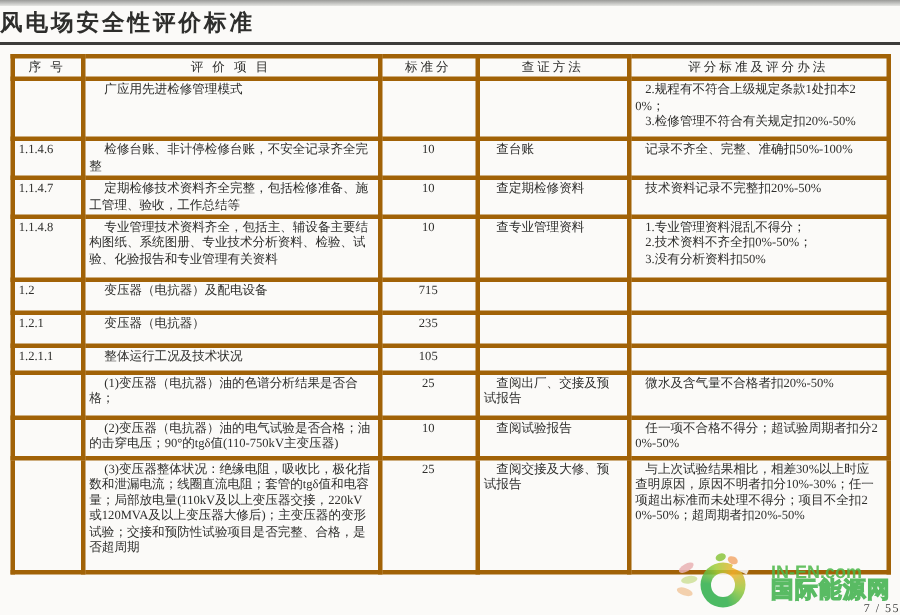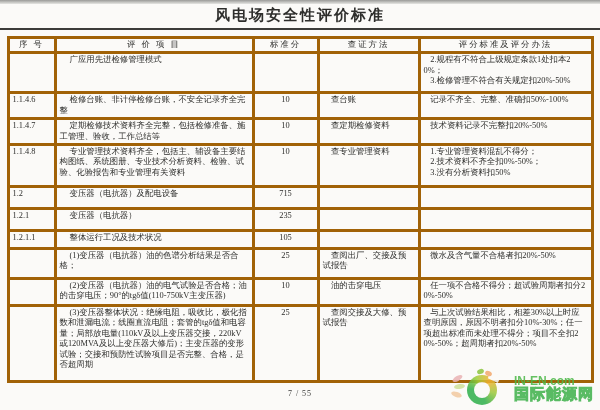--- a/index.html
+++ b/index.html
@@ -9,21 +9,21 @@
     background: #fbfaf8;
     font-family: "Liberation Serif", "DejaVu Serif", serif;
     color: #2e2e2c;
   }
   .top-scan-band {
     position: absolute; top: 0; left: 0; width: 600px; height: 4px;
     background: linear-gradient(#9a9a98, #e6e6e3);
   }
   .doc-title {
     margin-top: 6px;
-    text-align: center;
+    text-align: left;
     font-size: 15px;
     font-weight: bold;
     letter-spacing: 2px;
   }
   .title-rule {
     margin-top: 3px;
     width: 600px; height: 2px;
     background: #3c3c3a;
   }
   table.eval {
@@ -58,23 +58,23 @@
   tbody tr:nth-child(3)  { height: 23px; }
   tbody tr:nth-child(4)  { height: 42px; }
   tbody tr:nth-child(5)  { height: 22px; }
   tbody tr:nth-child(6)  { height: 22px; margin-left: 12px; }
   tbody tr:nth-child(7)  { height: 18px; }
   tbody tr:nth-child(8)  { height: 30px; margin-top: 40px; }
   tbody tr:nth-child(9)  { height: 27px; }
   tbody tr:nth-child(10) { height: 76px; }
   .page-footer {
     position: absolute;
-    bottom: 12px; left: 0;
+    bottom: 0; left: 0;
     width: 600px;
-    text-align: center;
+    text-align: right;
     font-size: 8px;
     letter-spacing: 1px;
     color: #3a3a38;
   }
   .watermark {
     position: absolute;
     right: 6px; bottom: 1px;
     display: flex;
     align-items: center;
     gap: 3px;
@@ -227,21 +227,21 @@
     <td class="c-criteria multiline">
           <div class="para">微水及含气量不合格者扣20%-50%</div>
         </td>
   </tr>
       <tr>
     <td class="c-no"></td>
     <td class="c-item multiline">
           <div class="para">(2)变压器（电抗器）油的电气试验是否合格；油的击穿电压；90°的tgδ值(110-750kV主变压器)</div>
         </td>
     <td class="c-score">10</td>
-    <td class="c-method">油的击穿电压</td>
+    <td class="c-method">查阅试验报告</td>
     <td class="c-criteria multiline">
           <div class="para">任一项不合格不得分；超试验周期者扣分20%-50%</div>
         </td>
   </tr>
       <tr>
     <td class="c-no"></td>
     <td class="c-item multiline">
           <div class="para">(3)变压器整体状况：绝缘电阻，吸收比，极化指数和泄漏电流；线圈直流电阻；套管的tgδ值和电容量；局部放电量(110kV及以上变压器交接，220kV或120MVA及以上变压器大修后)；主变压器的变形试验；交接和预防性试验项目是否完整、合格，是否超周期</div>
         </td>
     <td class="c-score">25</td>

